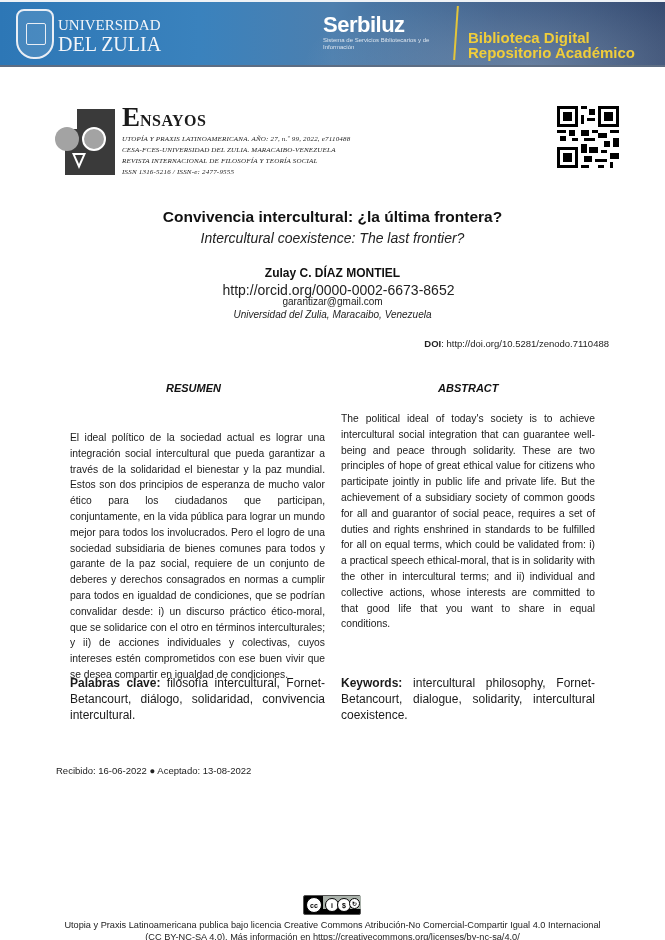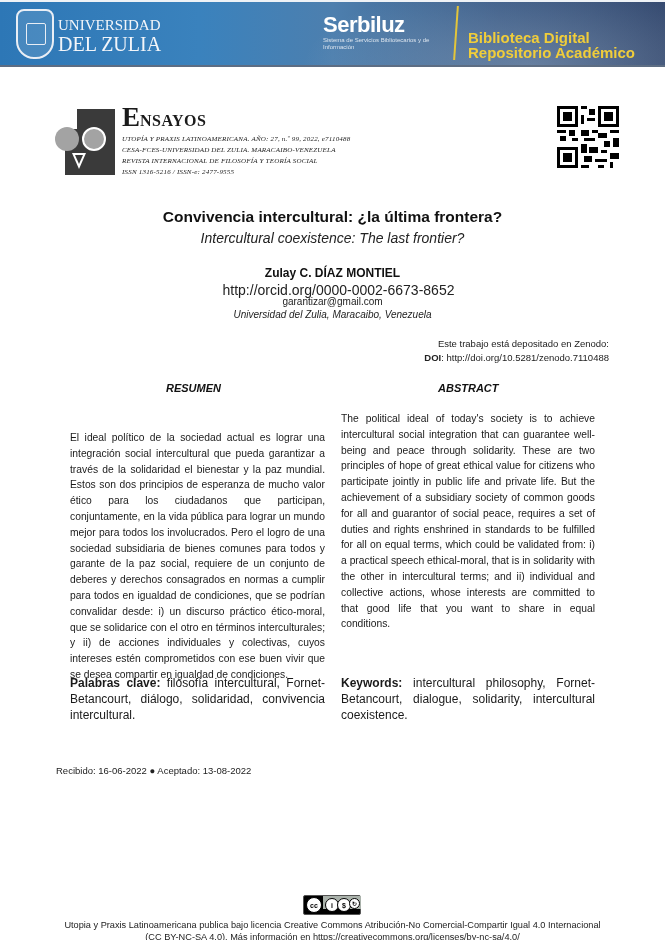--- a/index.html
+++ b/index.html
@@ -168,21 +168,20 @@
 </svg>
 
 <div class="center title">Convivencia intercultural: ¿la última frontera?</div>
 <div class="center subtitle">Intercultural coexistence: The last frontier?</div>
 <div class="center author">Zulay C. DÍAZ MONTIEL</div>
 <div class="center orcid">http://orcid.org/0000-0002-6673-8652</div>
 <div class="center email">garantizar@gmail.com</div>
 <div class="center affil">Universidad del Zulia, Maracaibo, Venezuela</div>
 
 <div class="zenodo">
-  <div>Este trabajo está depositado en Zenodo:</div>
   <div><b>DOI</b><span>: http://doi.org/10.5281/zenodo.7110488</span></div>
 </div>
 
 <div class="col-head resumen-head">RESUMEN</div>
 <div class="col-head abstract-head">ABSTRACT</div>
 
 <div class="col-text resumen-text">El ideal político de la sociedad actual es lograr una integración social intercultural que pueda garantizar a través de la solidaridad el bienestar y la paz mundial. Estos son dos principios de esperanza de mucho valor ético para los ciudadanos que participan, conjuntamente, en la vida pública para lograr un mundo mejor para todos los involucrados. Pero el logro de una sociedad subsidiaria de bienes comunes para todos y garante de la paz social, requiere de un conjunto de deberes y derechos consagrados en normas a cumplir para todos en igualdad de condiciones, que se podrían convalidar desde: i) un discurso práctico ético-moral, que se solidarice con el otro en términos interculturales; y ii) de acciones individuales y colectivas, cuyos intereses estén comprometidos con ese buen vivir que se desea compartir en igualdad de condiciones.</div>
 <div class="col-text abstract-text">The political ideal of today's society is to achieve intercultural social integration that can guarantee well-being and peace through solidarity. These are two principles of hope of great ethical value for citizens who participate jointly in public life and private life. But the achievement of a subsidiary society of common goods for all and guarantor of social peace, requires a set of duties and rights enshrined in standards to be fulfilled for all on equal terms, which could be validated from: i) a practical speech ethical-moral, that is in solidarity with the other in intercultural terms; and ii) individual and collective actions, whose interests are committed to that good life that you want to share in equal conditions.</div>
 
 <div class="kw kw-es"><b>Palabras clave:</b><span> filosofía intercultural, Fornet-Betancourt, diálogo, solidaridad, convivencia intercultural.</span></div>

